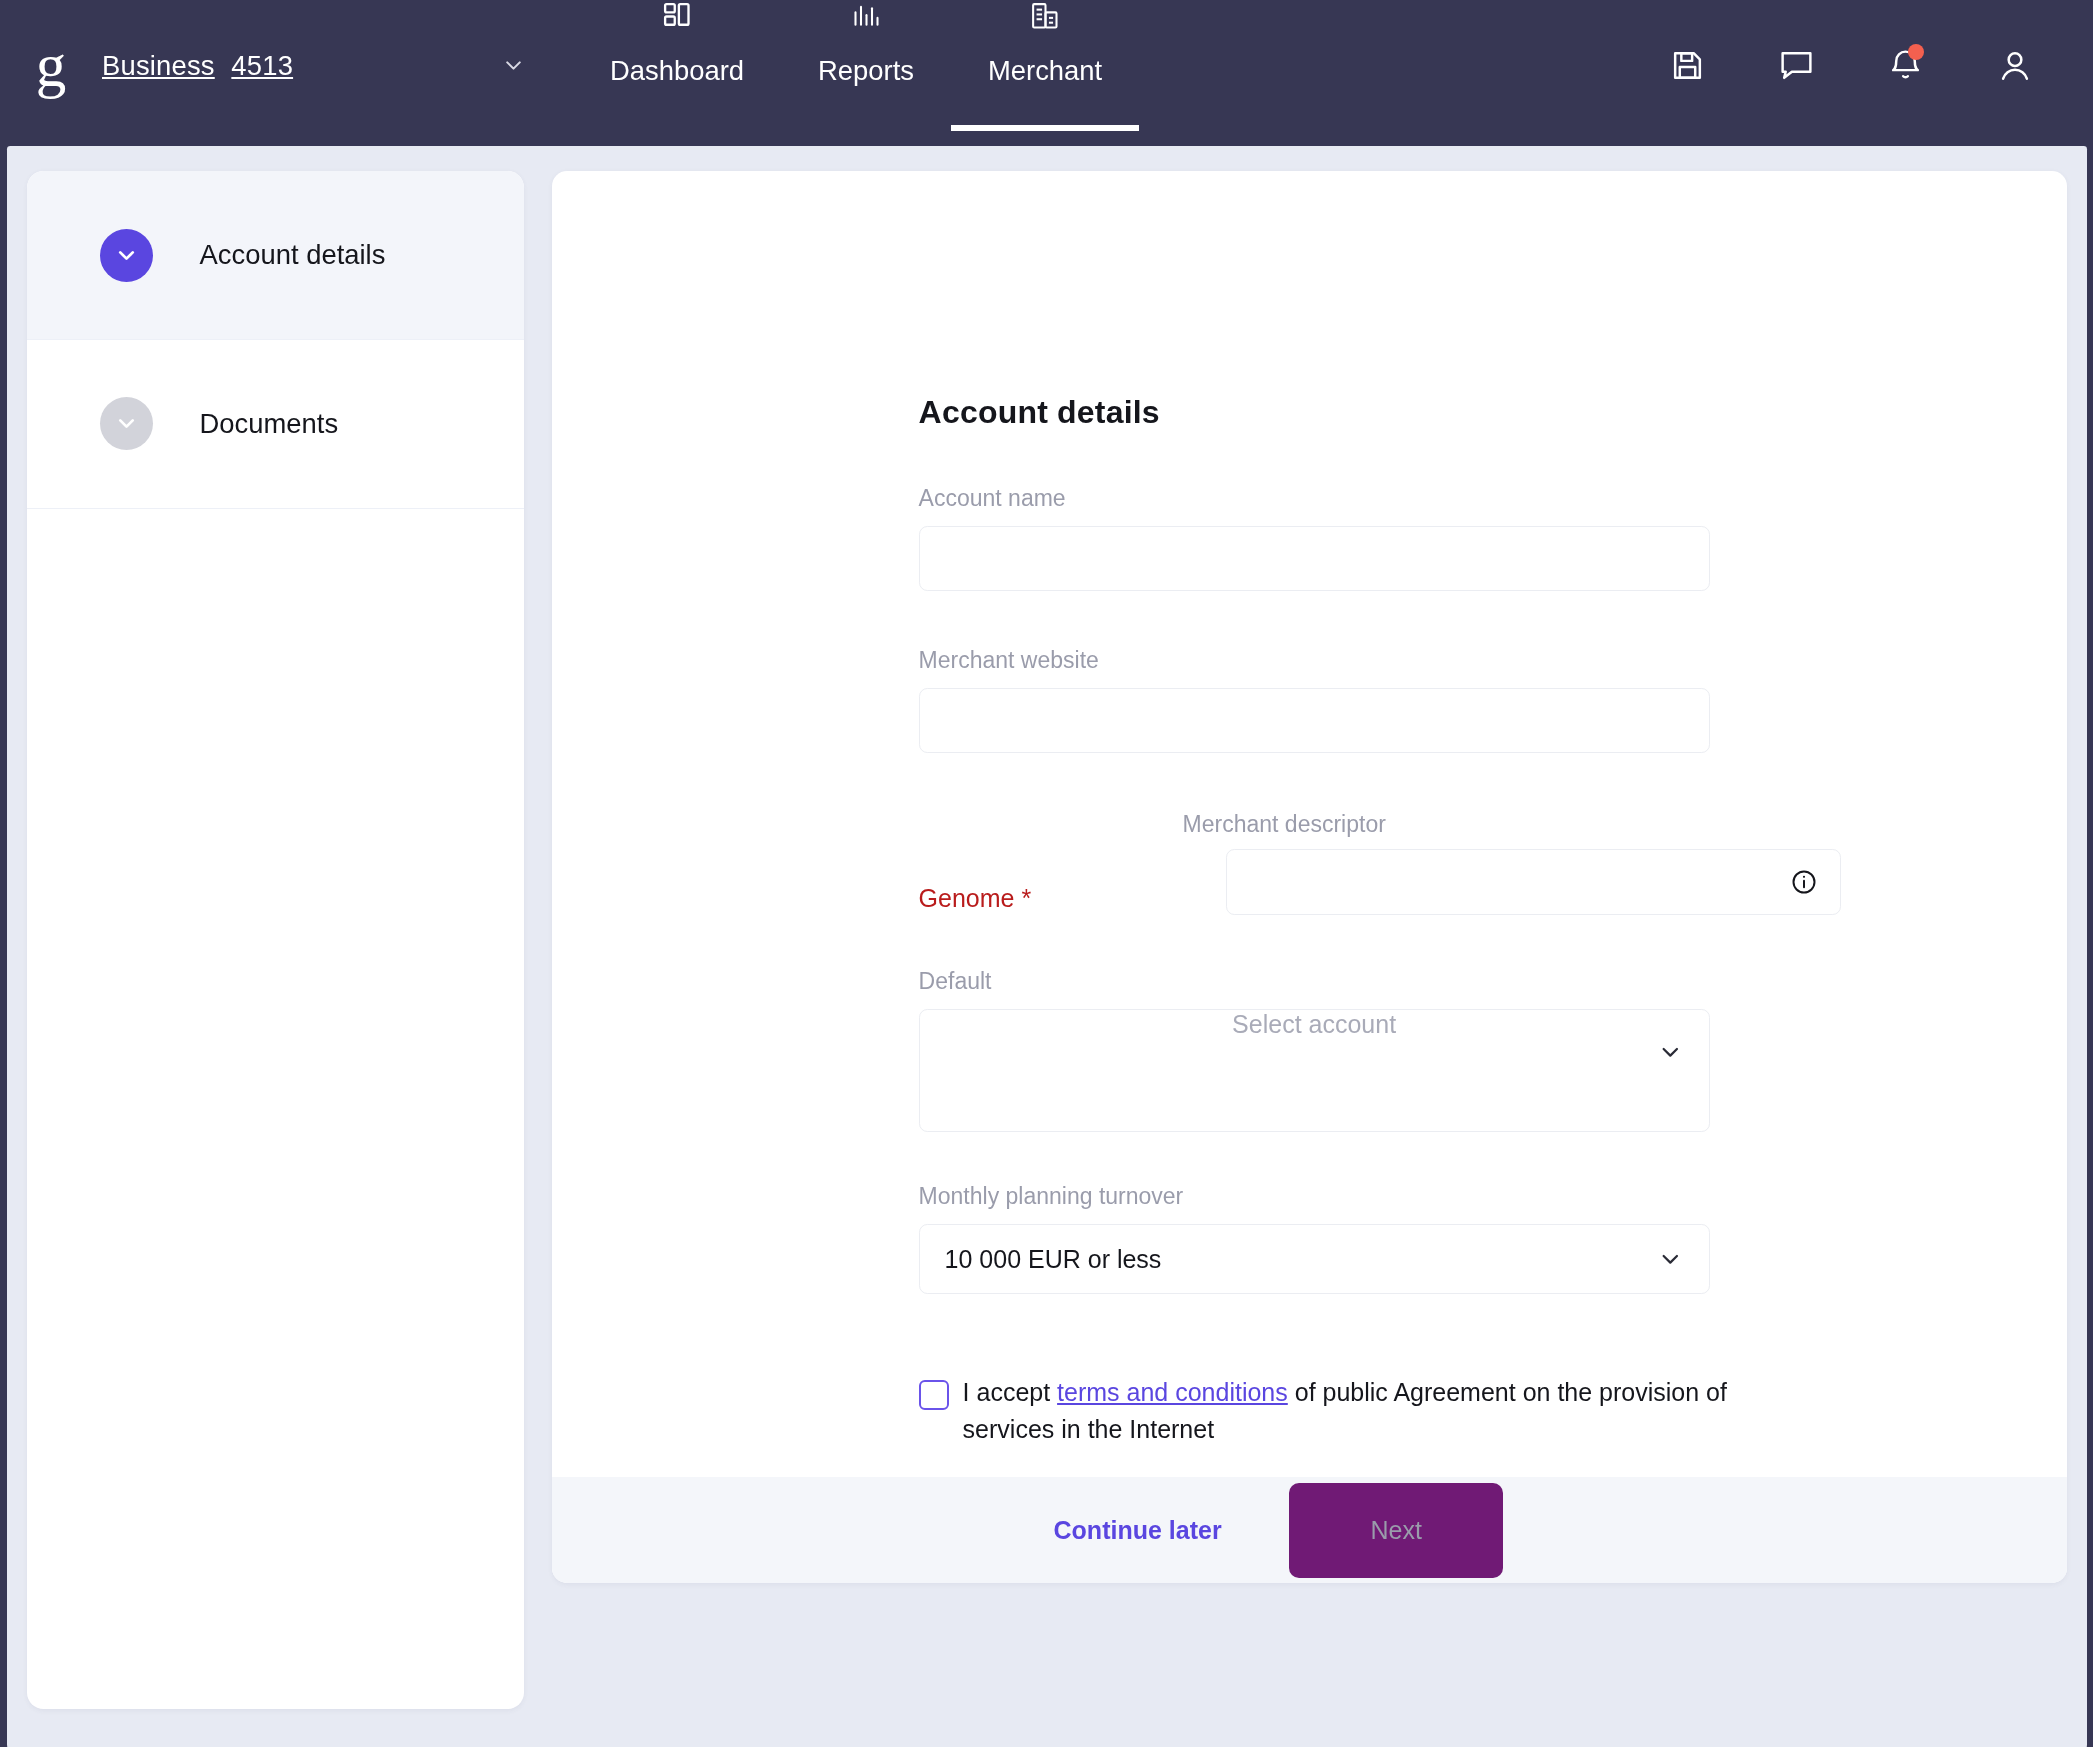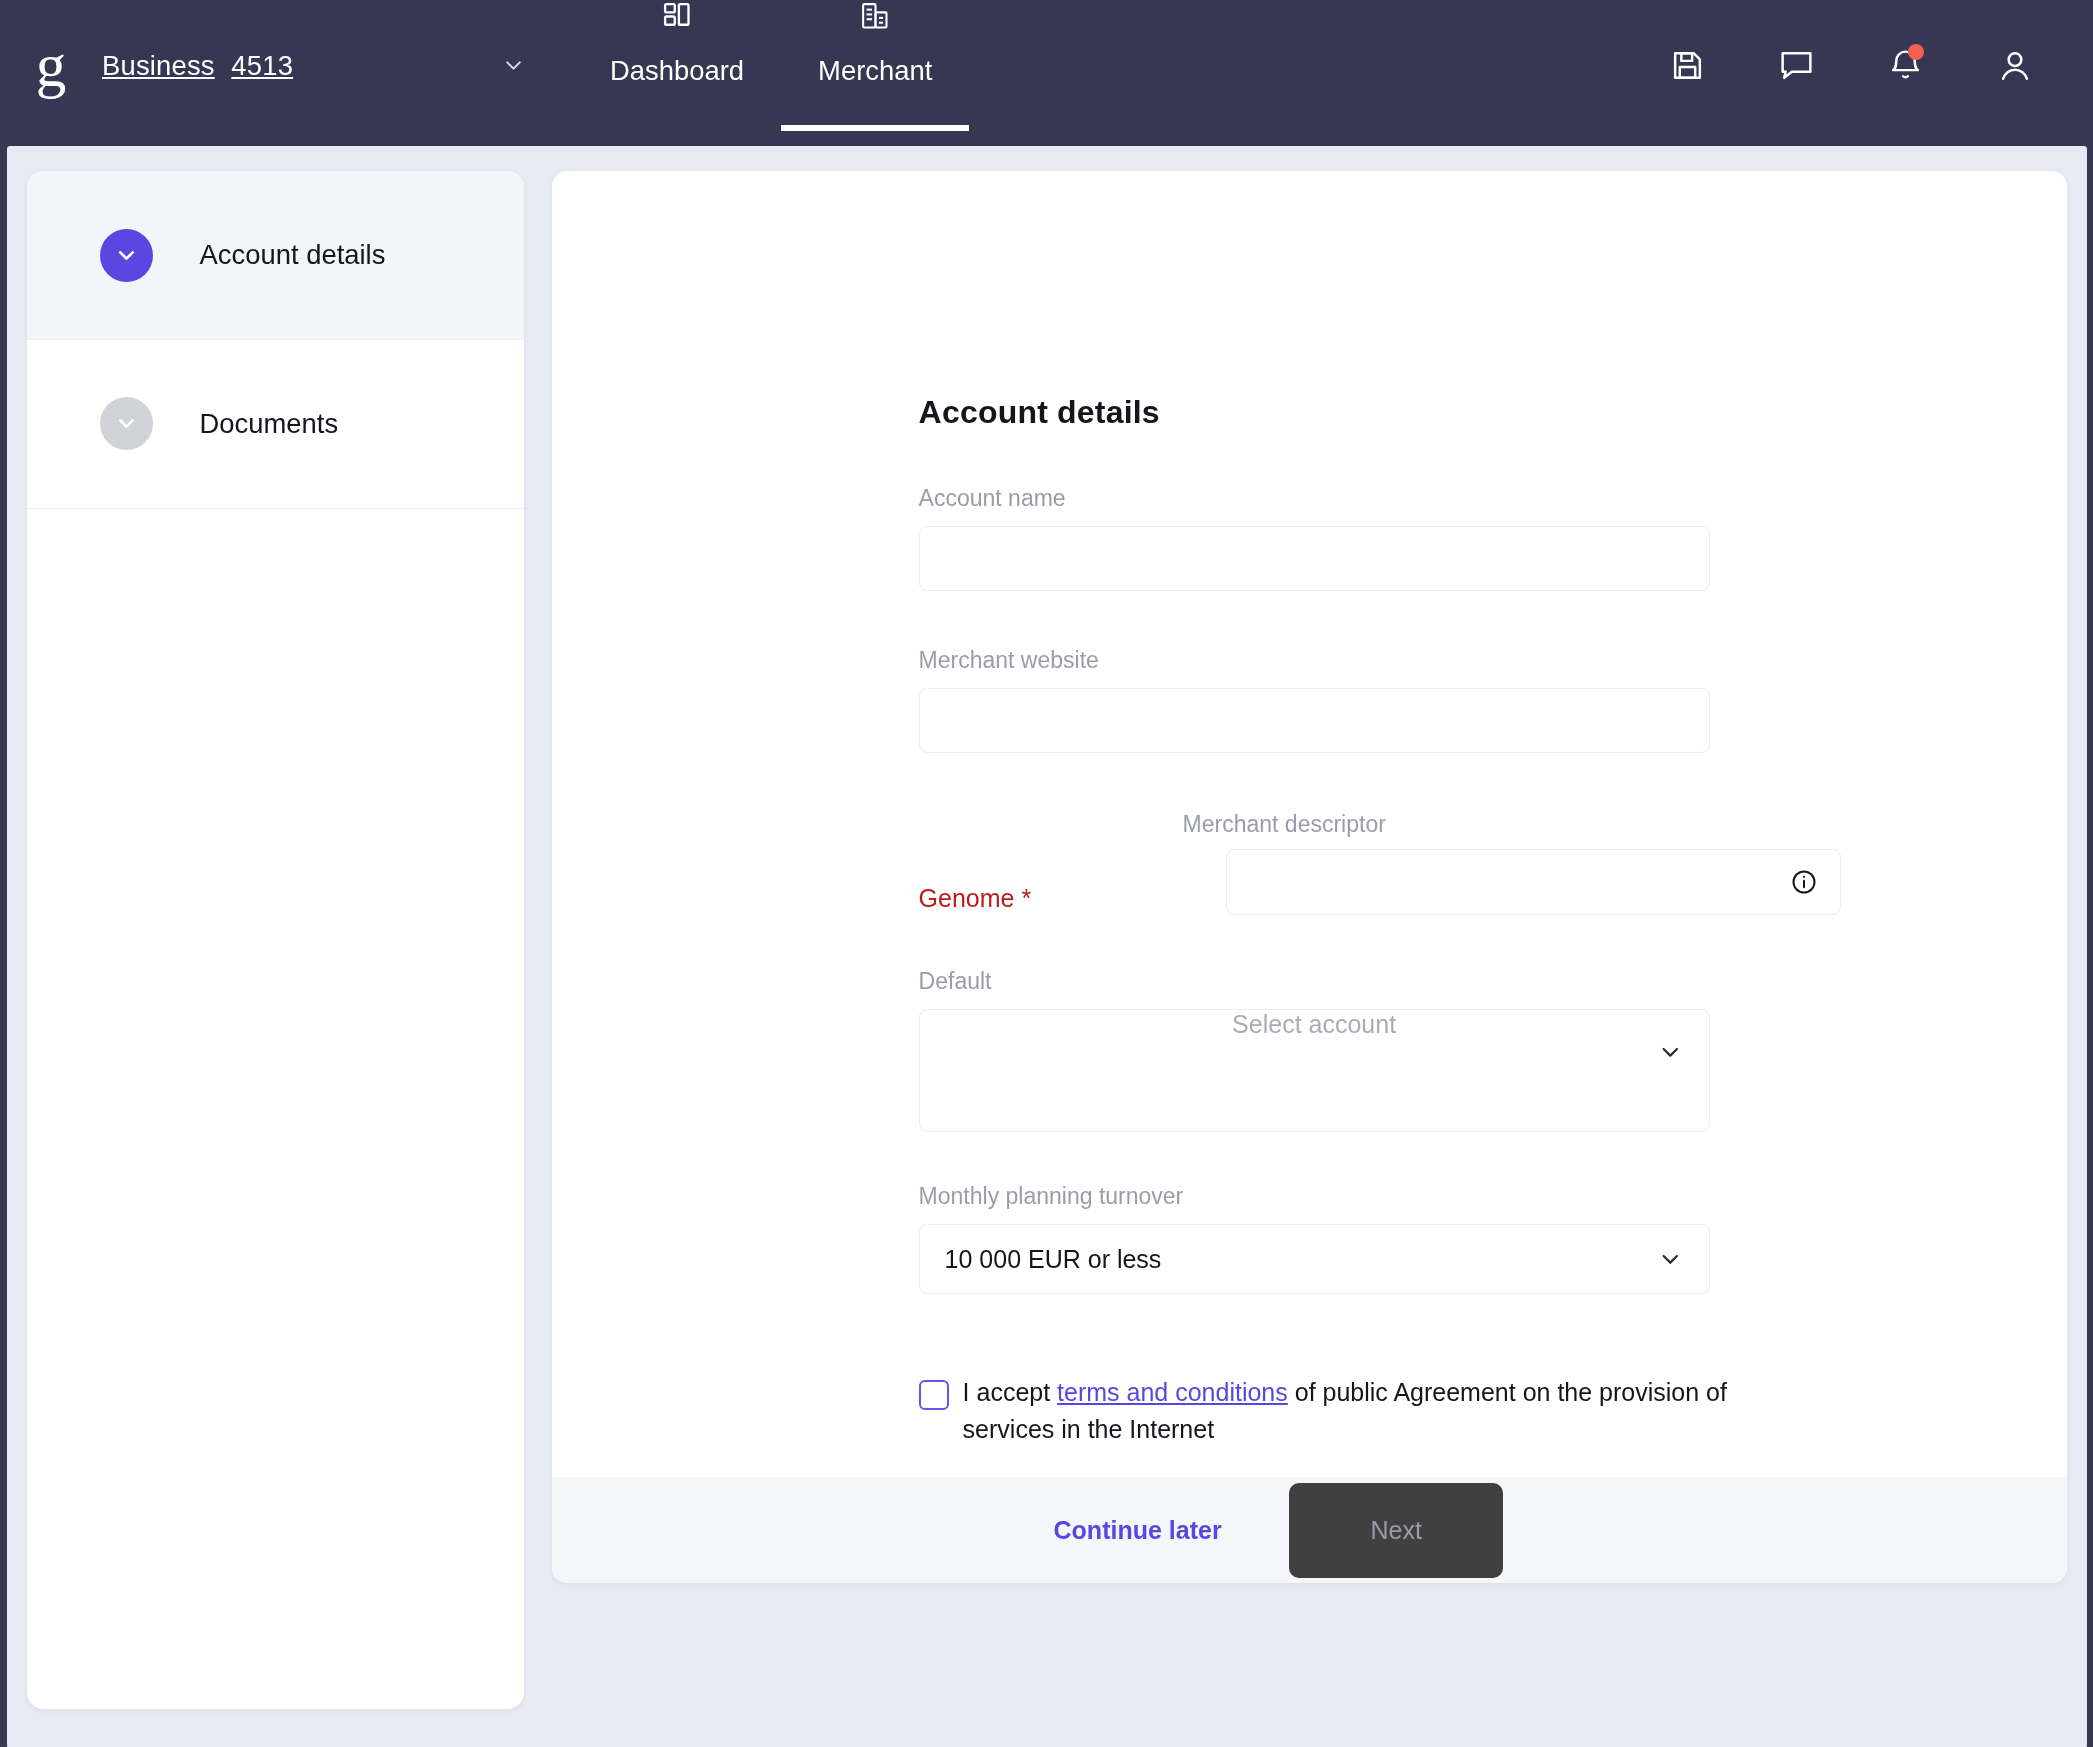--- a/index.html
+++ b/index.html
@@ -177,21 +177,21 @@
   }
   .btn-link {
     font-size: 25px; font-weight: bold; color: #5a46e0;
     background: none; border: none; cursor: pointer;
     padding: 0 26.6px;
     font-family: "Liberation Sans", sans-serif;
   }
   .btn-next {
     margin-left: 41px;
     width: 214px; height: 95px;
-    background: #404040; color: #9a9cab;
+    background: #701a75; color: #9a9cab;
     border: none; border-radius: 10px;
     font-size: 25px; font-family: "Liberation Sans", sans-serif;
     cursor: default;
   }
 </style>
 </head>
 <body>
 
 <div class="page">
 
@@ -216,20 +216,32 @@
         <span class="ico">
           <svg width="33" height="33" viewBox="0 0 24 24" fill="none" stroke="#ffffff" stroke-width="1.7">
             <rect x="3" y="3" width="7" height="6" rx="1"></rect>
             <rect x="3" y="12" width="7" height="6" rx="1"></rect>
             <rect x="13" y="3" width="7" height="15" rx="1"></rect>
           </svg>
         </span>
         <span>Dashboard</span>
       </div>
 
+      <div class="navtab">
+        <span class="ico">
+          <svg width="33" height="33" viewBox="0 0 24 24" fill="none" stroke="#ffffff" stroke-width="1.5" stroke-linecap="round">
+            <line x1="4" y1="9" x2="4" y2="18"></line>
+            <line x1="8" y1="5" x2="8" y2="18"></line>
+            <line x1="12" y1="11" x2="12" y2="18"></line>
+            <line x1="16" y1="6" x2="16" y2="18"></line>
+            <line x1="20" y1="13" x2="20" y2="18"></line>
+          </svg>
+        </span>
+        <span>Reports</span>
+      </div>
 
       <div class="navtab active">
         <span class="ico">
           <svg width="33" height="33" viewBox="0 0 24 24" fill="none" stroke="#ffffff" stroke-width="1.5">
             <rect x="3" y="3" width="9" height="17" rx="0.8"></rect>
             <rect x="12" y="9" width="8" height="11" rx="0.8"></rect>
             <line x1="5.5" y1="7" x2="9.5" y2="7"></line>
             <line x1="5.5" y1="10.5" x2="9.5" y2="10.5"></line>
             <line x1="5.5" y1="14" x2="9.5" y2="14"></line>
             <line x1="14.5" y1="13" x2="17.5" y2="13"></line>

